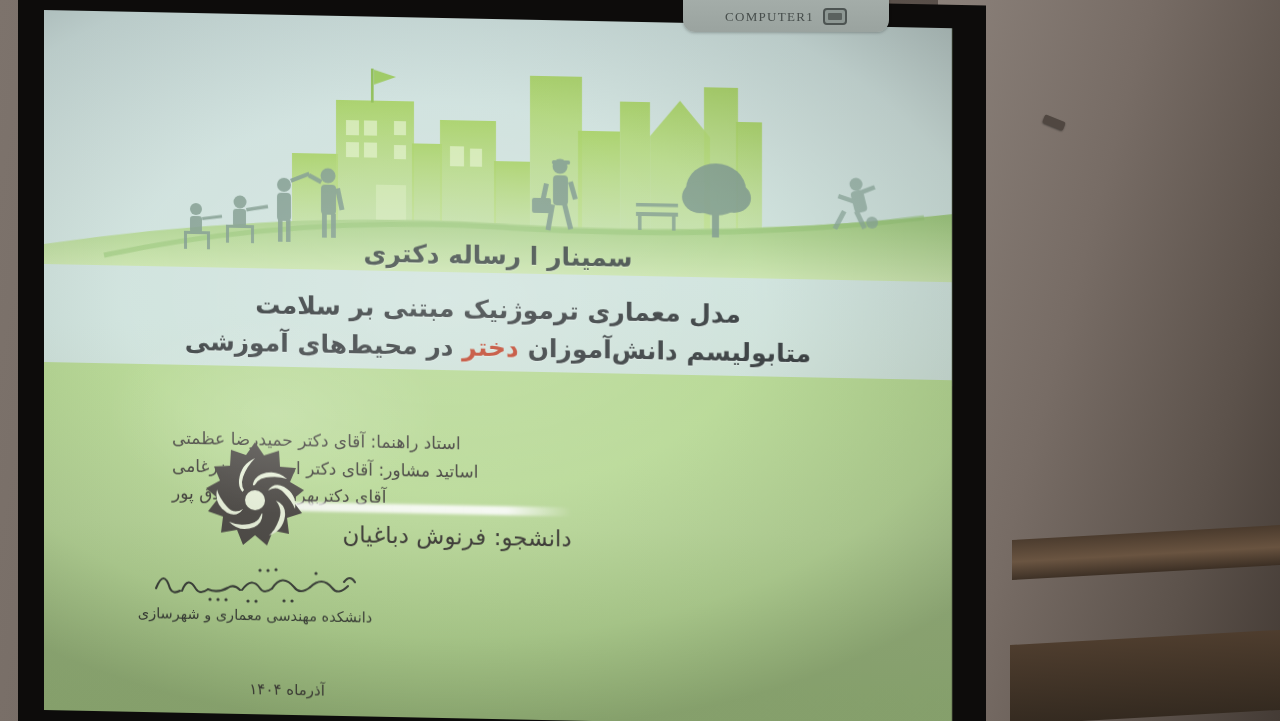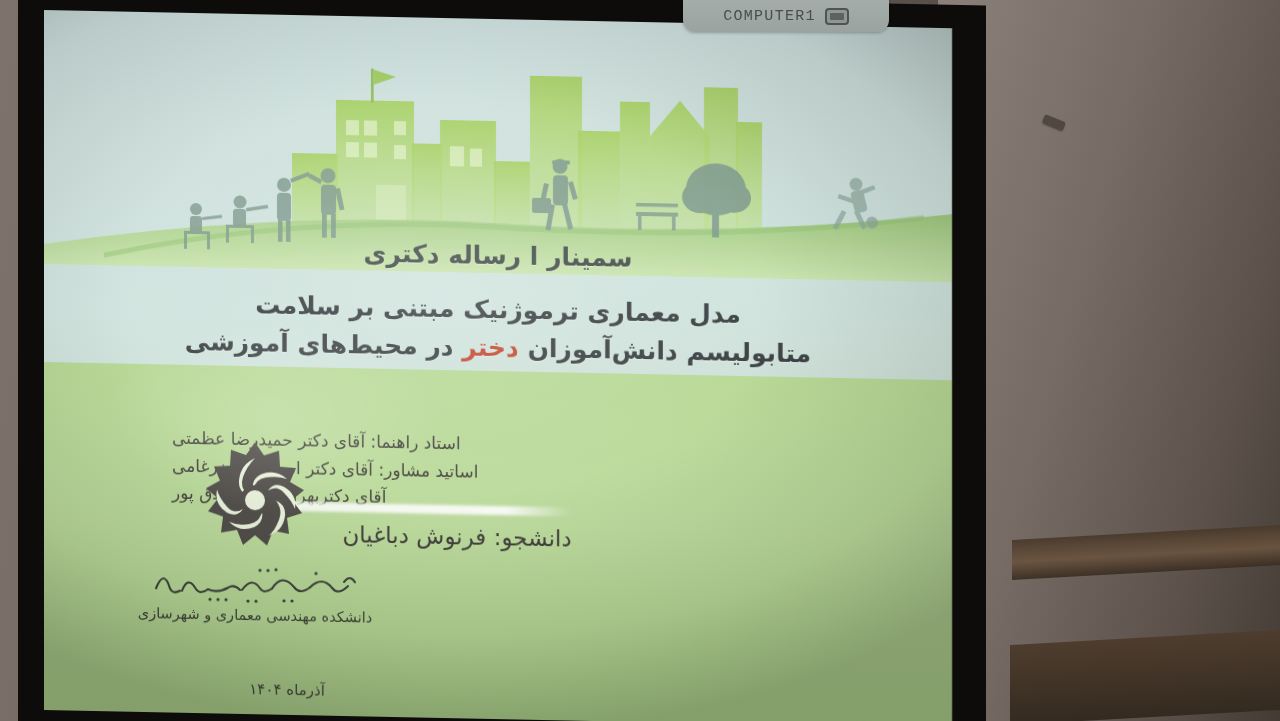--- a/index.html
+++ b/index.html
@@ -85,22 +85,22 @@
   
   .osd{ position:absolute; left:683px; top:-18px; width:206px; height:50px;
         border-radius:12px; background:linear-gradient(180deg,#a9b2ae,#9aa39f);
         box-shadow:0 1px 3px rgba(0,0,0,.25), inset 0 1px 0 rgba(255,255,255,.25);
         display:flex; align-items:flex-end; justify-content:center; gap:9px;
         padding-bottom:7px; }
   .osd-icon{ width:24px; height:17px; border:2.4px solid #4d5452; border-radius:4px;
         background:#8d9793; position:relative; }
   .osd-icon::after{ content:""; position:absolute; left:3px; top:3px; right:3px; bottom:3px;
         background:#5b625f; border-radius:1px; }
-  .osd-label{ font-size:15px; color:#474e4c; letter-spacing:1.3px;
-        font-family:Liberation Mono, monospace; }
+  .osd-label{ font-size:13px; color:#474e4c; letter-spacing:1.3px;
+        font-family:Liberation Serif, serif; }
 
   .blur-lite{ filter:blur(.35px); }
 </style>
 </head>
 <body>
 
 <div id="scene">
 
   <div class="wall"></div>
   <div class="wall-right"></div>

